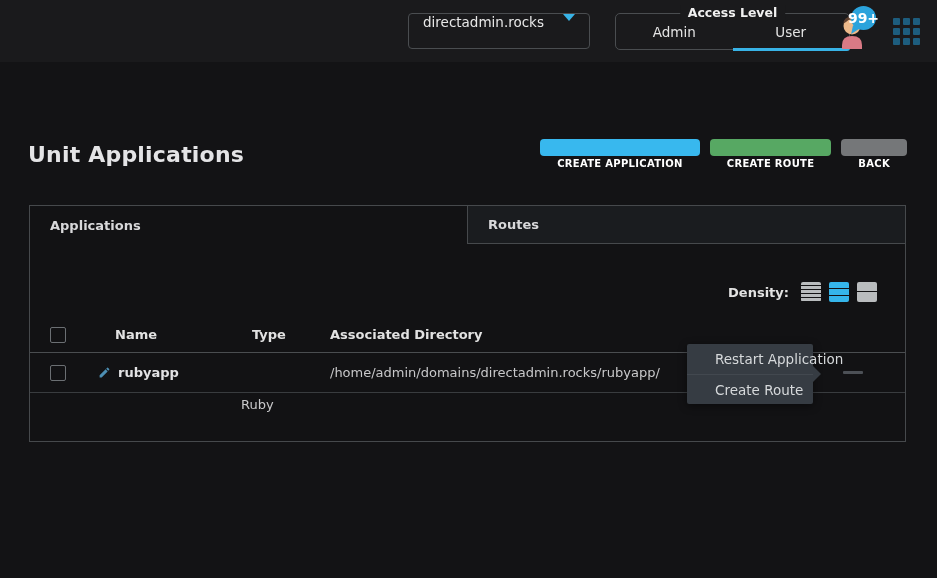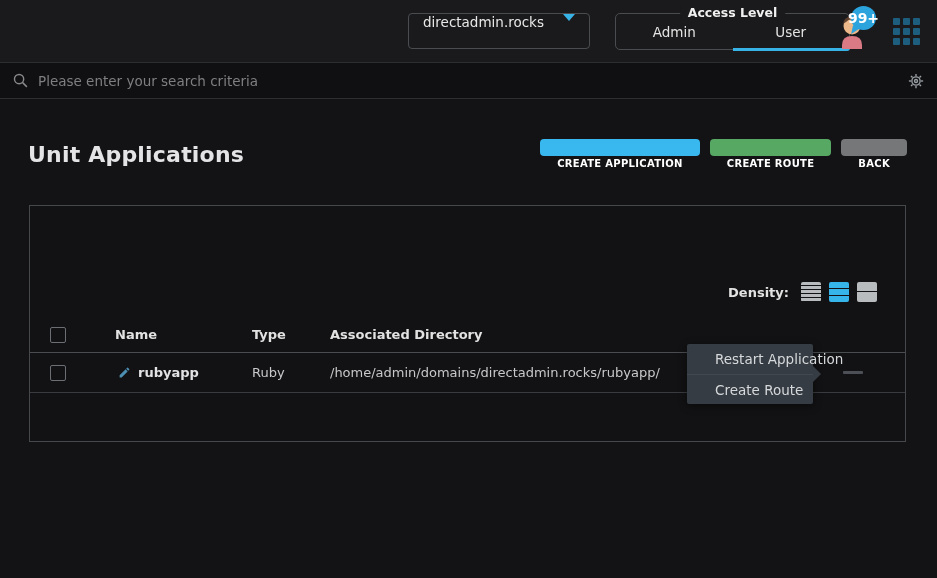--- a/index.html
+++ b/index.html
@@ -124,72 +124,57 @@
         <span></span>
       <span></span>
         <span></span>
         <span></span>
       <span></span>
         <span></span>
         <span></span>
     </div>
   </div>
 
-  <div class="searchbar">
-    <svg width="17" height="17" viewBox="0 0 24 24" fill="none" stroke="#8a8a8d" stroke-width="2">
-      <circle cx="10" cy="10" r="6.5"></circle>
-        <line x1="15" y1="15" x2="21" y2="21"></line>
-    </svg>
-    <input type="text" placeholder="Please enter your search criteria" style="">
-    <svg width="18" height="18" viewBox="0 0 24 24" fill="none" stroke="#9aa0a4" stroke-width="1.8">
-      <circle cx="12" cy="12" r="5.5"></circle>
-        <circle cx="12" cy="12" r="2"></circle>
-      <line x1="12" y1="2.5" x2="12" y2="5.5"></line>
-        <line x1="12" y1="18.5" x2="12" y2="21.5"></line>
-      <line x1="2.5" y1="12" x2="5.5" y2="12"></line>
-        <line x1="18.5" y1="12" x2="21.5" y2="12"></line>
-      <line x1="5.3" y1="5.3" x2="7.4" y2="7.4"></line>
-        <line x1="16.6" y1="16.6" x2="18.7" y2="18.7"></line>
-      <line x1="5.3" y1="18.7" x2="7.4" y2="16.6"></line>
-        <line x1="16.6" y1="7.4" x2="18.7" y2="5.3"></line>
-    </svg>
-  </div>
 
   <h1 class="page-title">Unit Applications</h1>
   <div class="actions">
     <button class="btn btn-primary">CREATE APPLICATION</button>
     <button class="btn btn-success">CREATE ROUTE</button>
     <button class="btn btn-back">BACK</button>
   </div>
 
   <div class="panel">
+    <div class="tabs">
+      <div class="tab active">Applications</div>
+      <div class="tab inactive">Routes</div>
+    </div>
 
     <div class="density-row">
       <span class="density-label">Density:</span>
       <span class="d-icon d-compact"></span>
       <span class="d-icon d-medium"></span>
       <span class="d-icon d-relaxed"></span>
     </div>
 
     <div class="thead">
       <span class="checkbox" style="left:20px; top:9px;"></span>
       <span class="th" style="left:85px;">Name</span>
       <span class="th" style="left:222px;">Type</span>
       <span class="th" style="left:300px;">Associated Directory</span>
     </div>
 
     <div class="trow">
       <span class="checkbox" style="left:20px; top:12px;"></span>
-      <span class="td name-cell" style="left:88px;">
+      <span class="td name-cell" style="left:68px;">
         <svg width="13" height="13" viewBox="0 0 24 24" fill="#4d8fb3">
           <path d="M3 17.25V21h3.75L17.81 9.94l-3.75-3.75L3 17.25zM20.71 7.04c.39-.39.39-1.02 0-1.41l-2.34-2.34a.9959.9959 0 0 0-1.41 0l-1.83 1.83 3.75 3.75 1.83-1.83z"></path>
         </svg>
         <span>rubyapp</span>
       </span>
-      <span class="td" style="left:222px;">Ruby</span>
+      <span class="td" style="left:211px;margin-top:32px;">Ruby</span>
       <span class="td" style="left:300px;">/home/admin/domains/directadmin.rocks/rubyapp/</span>
     </div>
   </div>
 
   <div class="dash"></div>
 
   <div class="context-menu">
     <div class="menu-item">Restart Application</div>
     <div class="menu-item">Create Route</div>
     <span class="menu-arrow"></span>

